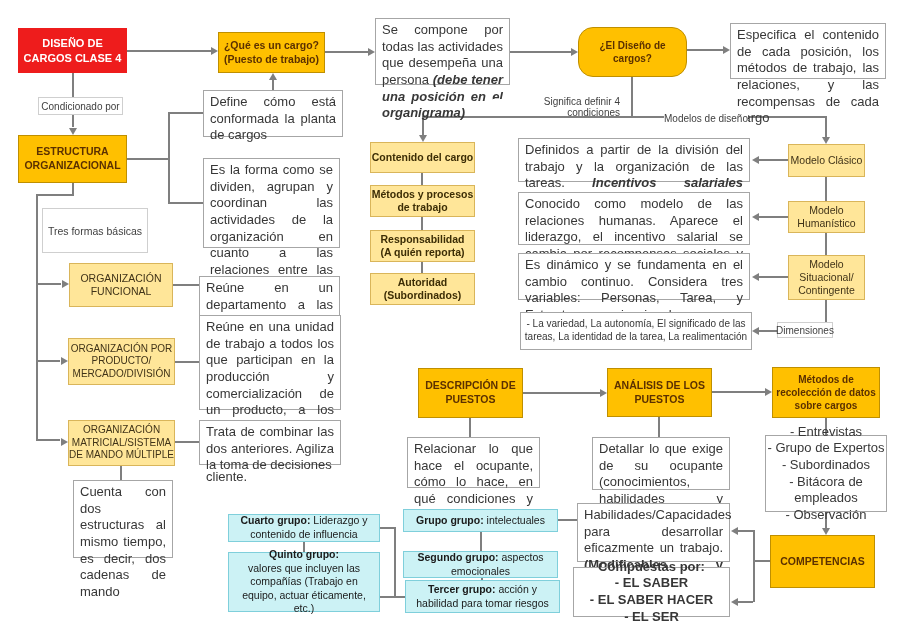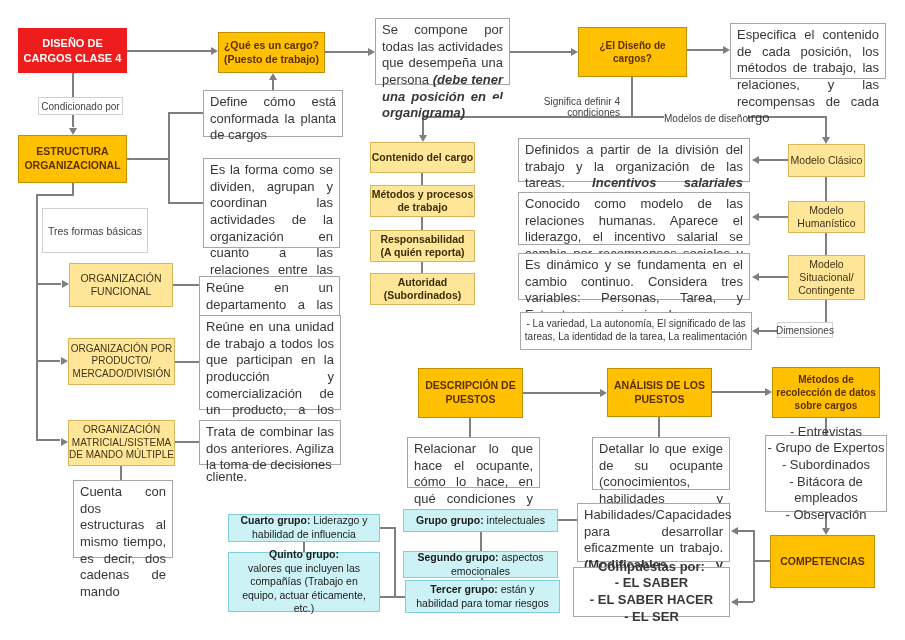--- a/index.html
+++ b/index.html
@@ -22,21 +22,21 @@
   .fs10{font-size:10px;}
   .blk{display:block;}
   b{font-weight:700;}
   .bi{font-weight:700;font-style:italic;}
   .ln{position:absolute;background:#7f7f7f;}
   .ar{position:absolute;width:0;height:0;}
   
   #n-titulo{left:18px;top:28px;width:109px;height:45px;}
   #n-que-es{left:218px;top:32px;width:107px;height:41px;}
   #n-se-compone{left:375px;top:18px;width:135px;height:67px;}
-  #n-diseno{left:578px;top:27px;width:109px;height:50px;}
+  #n-diseno{left:578px;top:27px;width:109px;height:50px;border-radius:15px;}
   #n-especifica{left:730px;top:23px;width:156px;height:56px;}
   #n-condicionado{left:38px;top:97px;width:85px;height:18px;}
   #n-estructura{left:18px;top:135px;width:109px;height:48px;}
   #n-define{left:203px;top:90px;width:140px;height:47px;}
   #n-es-la-forma{left:203px;top:158px;width:137px;height:90px;}
   #n-tres-formas{left:42px;top:208px;width:106px;height:45px;font-size:10.5px;}
   #n-org-funcional{left:69px;top:263px;width:104px;height:44px;}
   #n-reune-depto{left:199px;top:262px;width:141px;height:48px;margin-top:14px;}
   #n-org-producto{left:68px;top:338px;width:107px;height:47px;}
   #n-reune-unidad{left:199px;top:315px;width:142px;height:95px;}
@@ -184,25 +184,25 @@
   <div class="node white j" id="n-relacionar">Relacionar lo que hace el ocupante, cómo lo hace, en qué condiciones y por qué</div>
   <div class="node white j" id="n-detallar">Detallar lo que exige de su ocupante (conocimientos, habilidades y capacidades)</div>
   <div class="node white c col" id="n-met-lista">
     <div>- Entrevistas</div>
     <div>- Grupo de Expertos</div>
     <div>- Subordinados</div>
     <div>- Bitácora de empleados</div>
     <div>- Observación</div>
   </div>
 
-  <div class="node c cyan" id="n-cuarto"><span><b>Cuarto grupo:</b><span> Liderazgo y habilidad de influencia</span></span></div>
+  <div class="node c cyan" id="n-cuarto"><span><b>Cuarto grupo:</b><span> Liderazgo y contenido de influencia</span></span></div>
   <div class="node c cyan" id="n-quinto"><span><b class="blk">Quinto grupo:</b><span>valores que incluyen las compañías (Trabajo en equipo, actuar éticamente, etc.)</span></span></div>
   <div class="node c cyan" id="n-primer"><span><b>Grupo grupo:</b><span> intelectuales</span></span></div>
   <div class="node c cyan" id="n-segundo"><span><b>Segundo grupo:</b><span> aspectos emocionales</span></span></div>
-  <div class="node c cyan" id="n-tercer"><span><b>Tercer grupo:</b><span> están y habilidad para tomar riesgos</span></span></div>
+  <div class="node c cyan" id="n-tercer"><span><b>Tercer grupo:</b><span> acción y habilidad para tomar riesgos</span></span></div>
 
   <div class="node white j" id="n-habilidades"><span>Habilidades/Capacidades para desarrollar eficazmente un trabajo. </span><b>(Modificables y Evolucionables - Voluntario)</b></div>
   <div class="node white c col" id="n-compuestas">
     <div>Compuestas por:</div>
     <div>- EL SABER</div>
     <div>- EL SABER HACER</div>
     <div>- EL SER</div>
   </div>
   <div class="node c orange" id="n-competencias">COMPETENCIAS</div>
 

